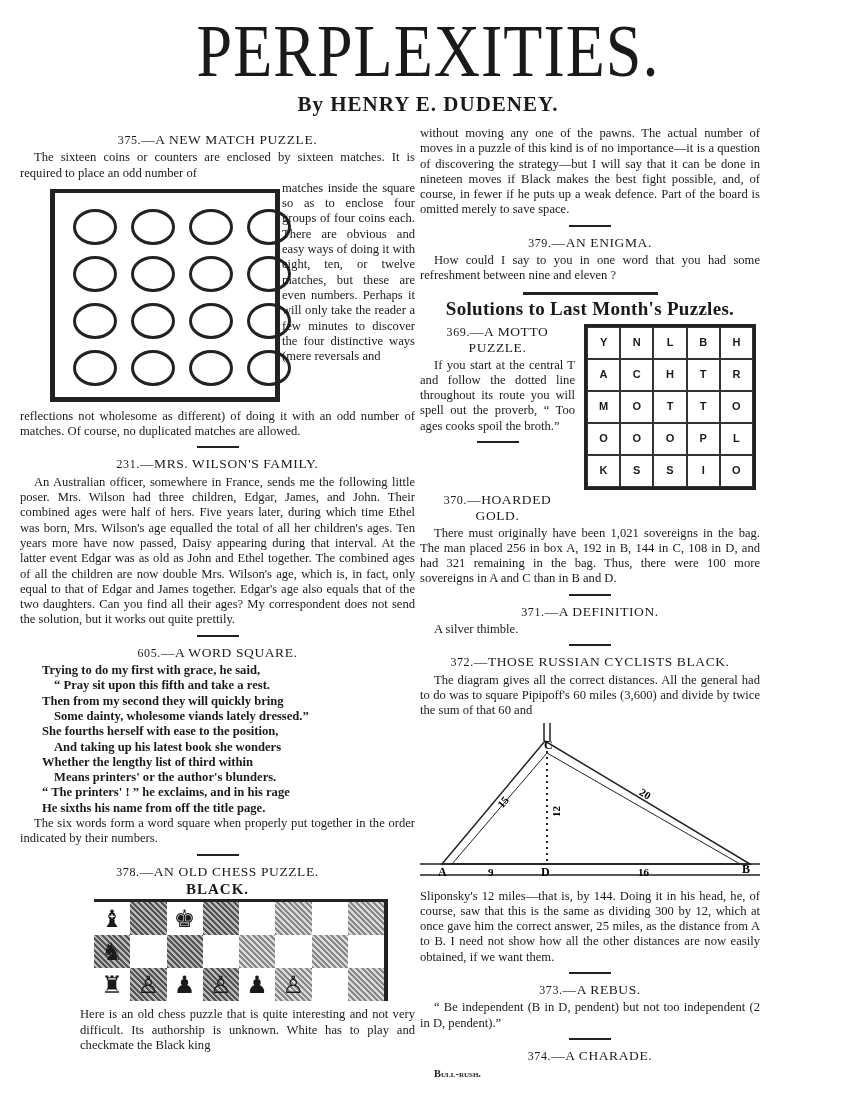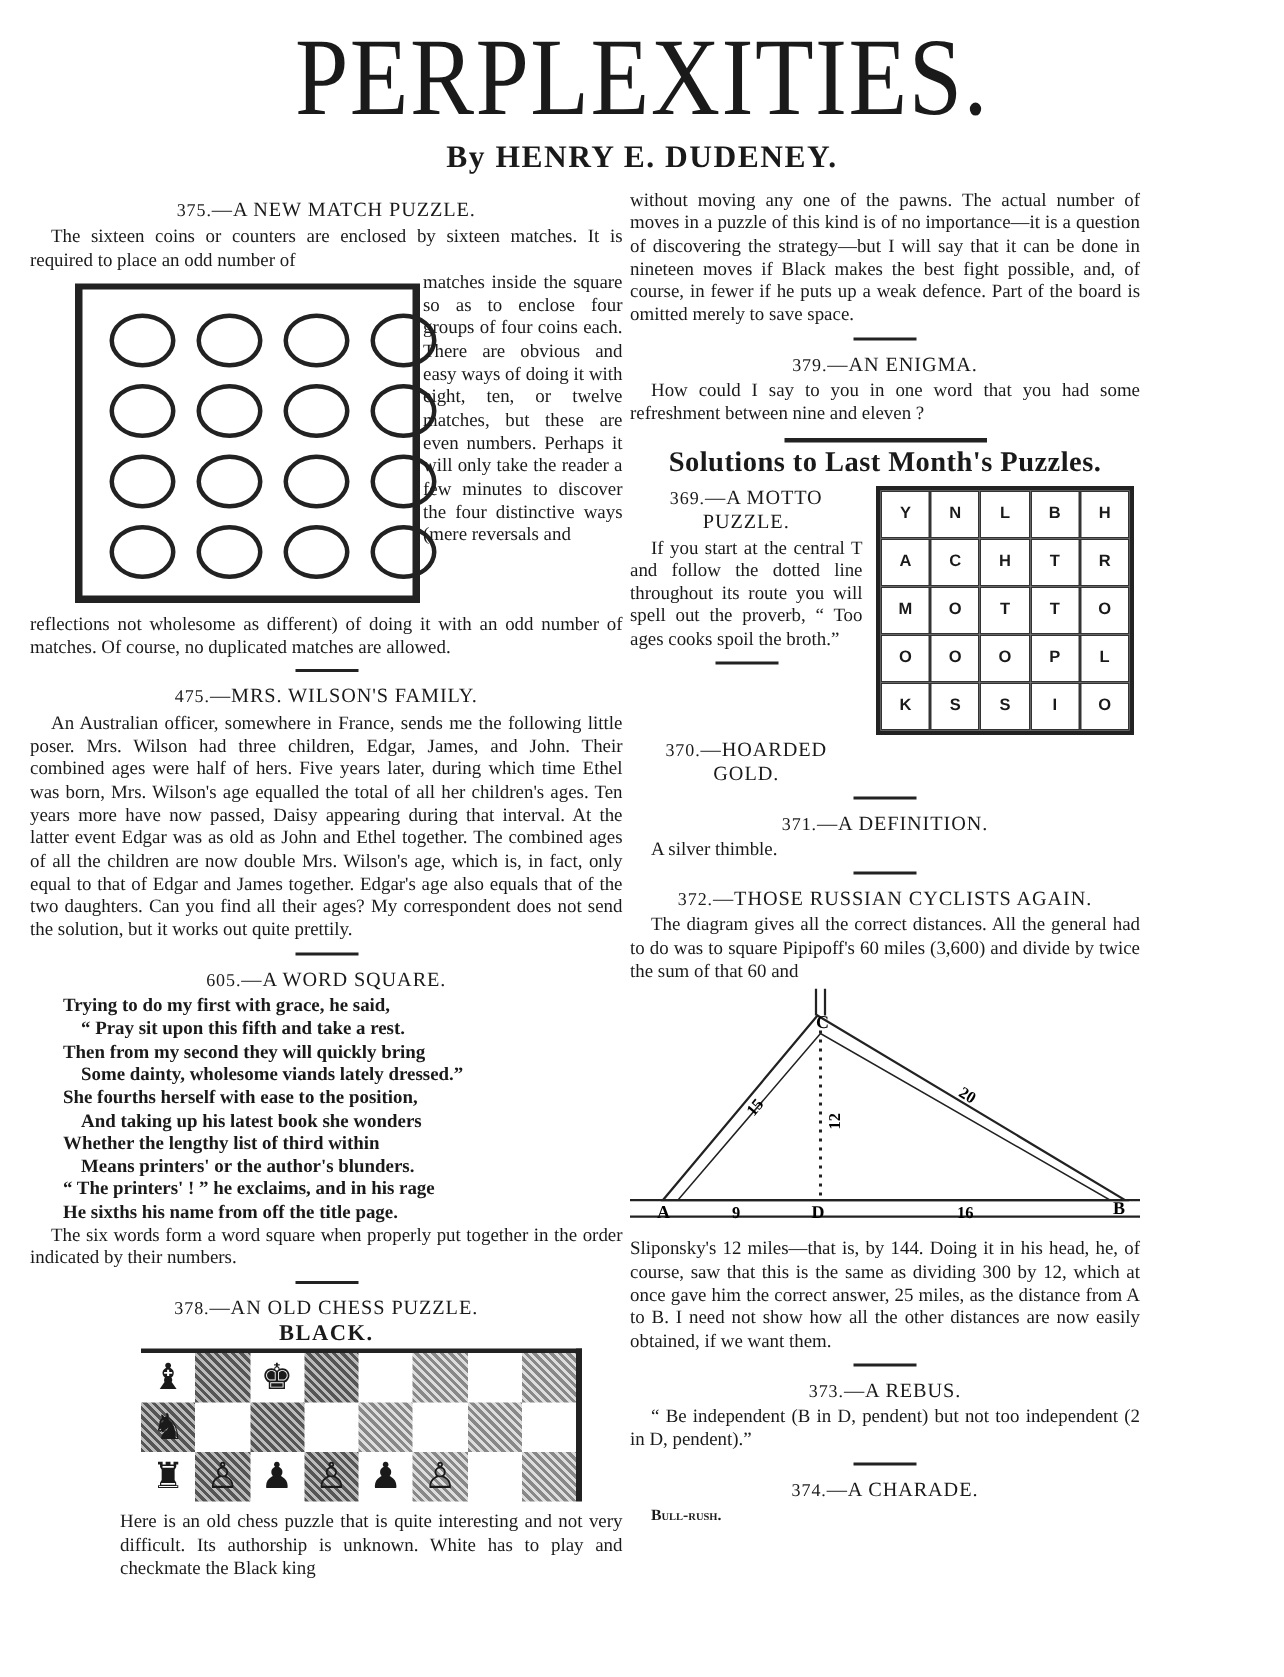--- a/index.html
+++ b/index.html
@@ -82,21 +82,21 @@
           <div class="coin"></div>
           <div class="coin"></div>
         </div>
     </div>
     <div class="match-text">matches inside the square so as to enclose four groups of four coins each. There are obvious and easy ways of doing it with eight, ten, or twelve matches, but these are even numbers. Perhaps it will only take the reader a few minutes to discover the four distinctive ways (mere reversals and</div>
   </div>
   <p class="noind">reflections not wholesome as different) of doing it with an odd number of matches. Of course, no duplicated matches are allowed.</p>
   <div class="rule"></div>
 
   <div class="head">
-    <span class="num">475.</span><span>—MRS. WILSON'S FAMILY.</span>
+    <span class="num">231.</span><span>—MRS. WILSON'S FAMILY.</span>
   </div>
   <p>An Australian officer, somewhere in France, sends me the following little poser. Mrs. Wilson had three children, Edgar, James, and John. Their combined ages were half of hers. Five years later, during which time Ethel was born, Mrs. Wilson's age equalled the total of all her children's ages. Ten years more have now passed, Daisy appearing during that interval. At the latter event Edgar was as old as John and Ethel together. The combined ages of all the children are now double Mrs. Wilson's age, which is, in fact, only equal to that of Edgar and James together. Edgar's age also equals that of the two daughters. Can you find all their ages? My correspondent does not send the solution, but it works out quite prettily.</p>
   <div class="rule"></div>
 
   <div class="head">
     <span class="num">605.</span><span>—A WORD SQUARE.</span>
   </div>
   <div class="poem">
     <div class="i1">Trying to do my first with grace, he said,</div>
     <div class="i2">“ Pray sit upon this fifth and take a rest.</div>
@@ -191,31 +191,32 @@
         <div class="cell">S</div>
         <div class="cell">I</div>
         <div class="cell">O</div>
       </div>
   </div>
 
   <div class="hoard-wrap">
     <div class="head" style="width:155px;">
       <span class="num">370.</span><span>—HOARDED GOLD.</span>
     </div>
+    <p>There must originally have been 1,021 sovereigns in the bag. The man placed 256 in box A, 192 in B, 144 in C, 108 in D, and had 321 remaining in the bag. Thus, there were 100 more sovereigns in A and C than in B and D.</p>
   </div>
   <div class="rule"></div>
 
   <div class="head">
     <span class="num">371.</span><span>—A DEFINITION.</span>
   </div>
   <p>A silver thimble.</p>
   <div class="rule"></div>
 
   <div class="head">
-    <span class="num">372.</span><span>—THOSE RUSSIAN CYCLISTS AGAIN.</span>
+    <span class="num">372.</span><span>—THOSE RUSSIAN CYCLISTS BLACK.</span>
   </div>
   <p>The diagram gives all the correct distances. All the general had to do was to square Pipipoff's 60 miles (3,600) and divide by twice the sum of that 60 and</p>
   <svg class="tri" width="340" height="160" viewBox="0 0 340 160">
     <line x1="0" y1="141" x2="340" y2="141" stroke="#222" stroke-width="1.5"></line>
     <line x1="0" y1="152" x2="340" y2="152" stroke="#222" stroke-width="1.5"></line>
     <polygon points="22,141 125,18 330,141" fill="none" stroke="#222" stroke-width="1.5"></polygon>
     <polygon points="32,141 127,30 320,141" fill="none" stroke="#222" stroke-width="1"></polygon>
     <line x1="124" y1="0" x2="124" y2="18" stroke="#222" stroke-width="1.5"></line>
     <line x1="130" y1="0" x2="130" y2="18" stroke="#222" stroke-width="1.5"></line>
     <line x1="127" y1="28" x2="127" y2="141" stroke="#222" stroke-width="2" stroke-dasharray="2,4"></line>

